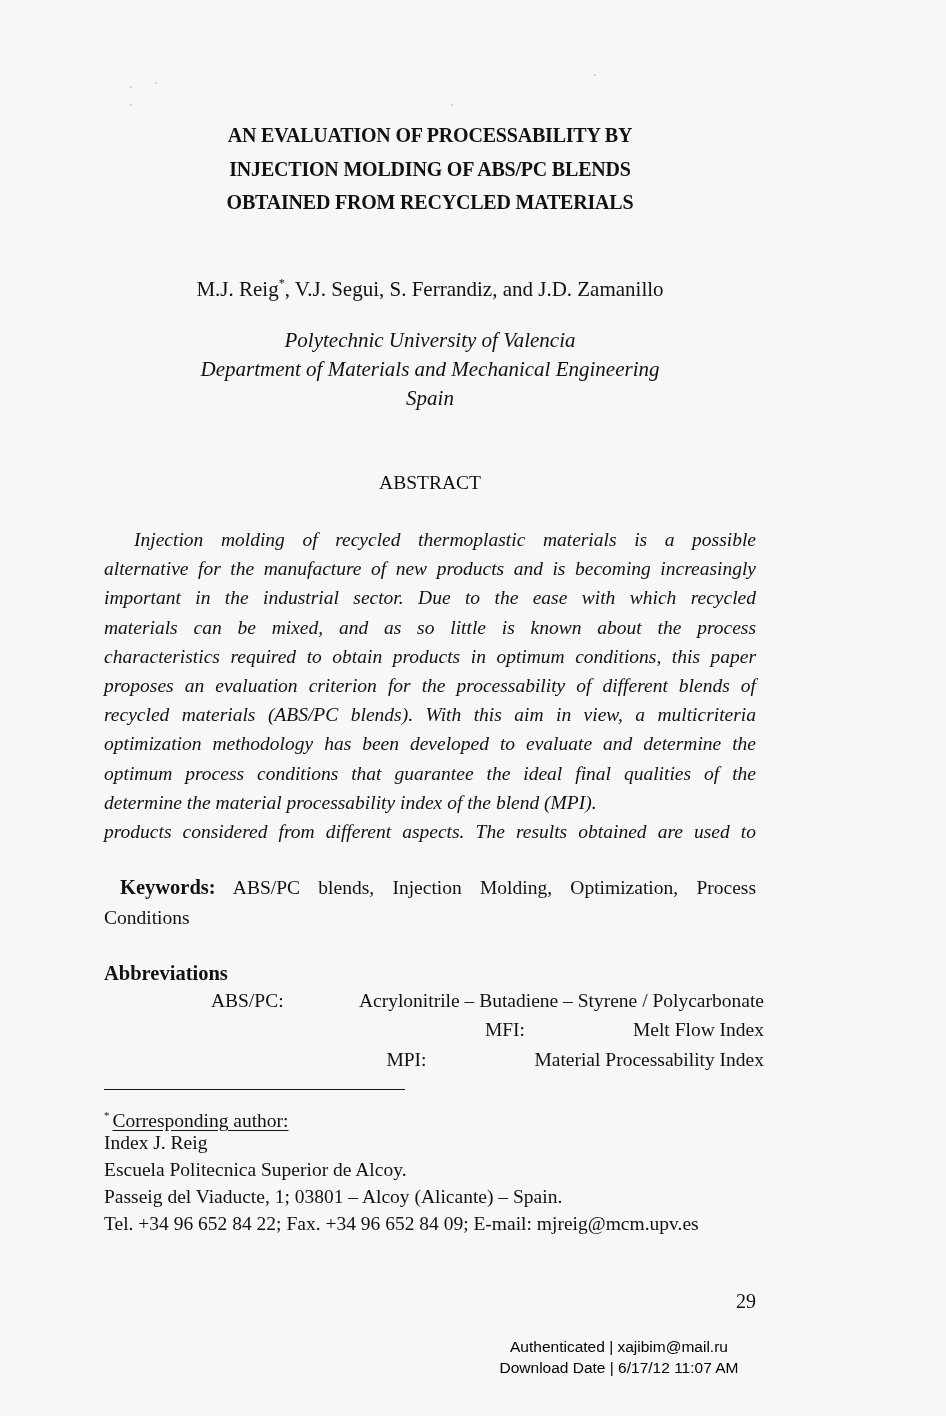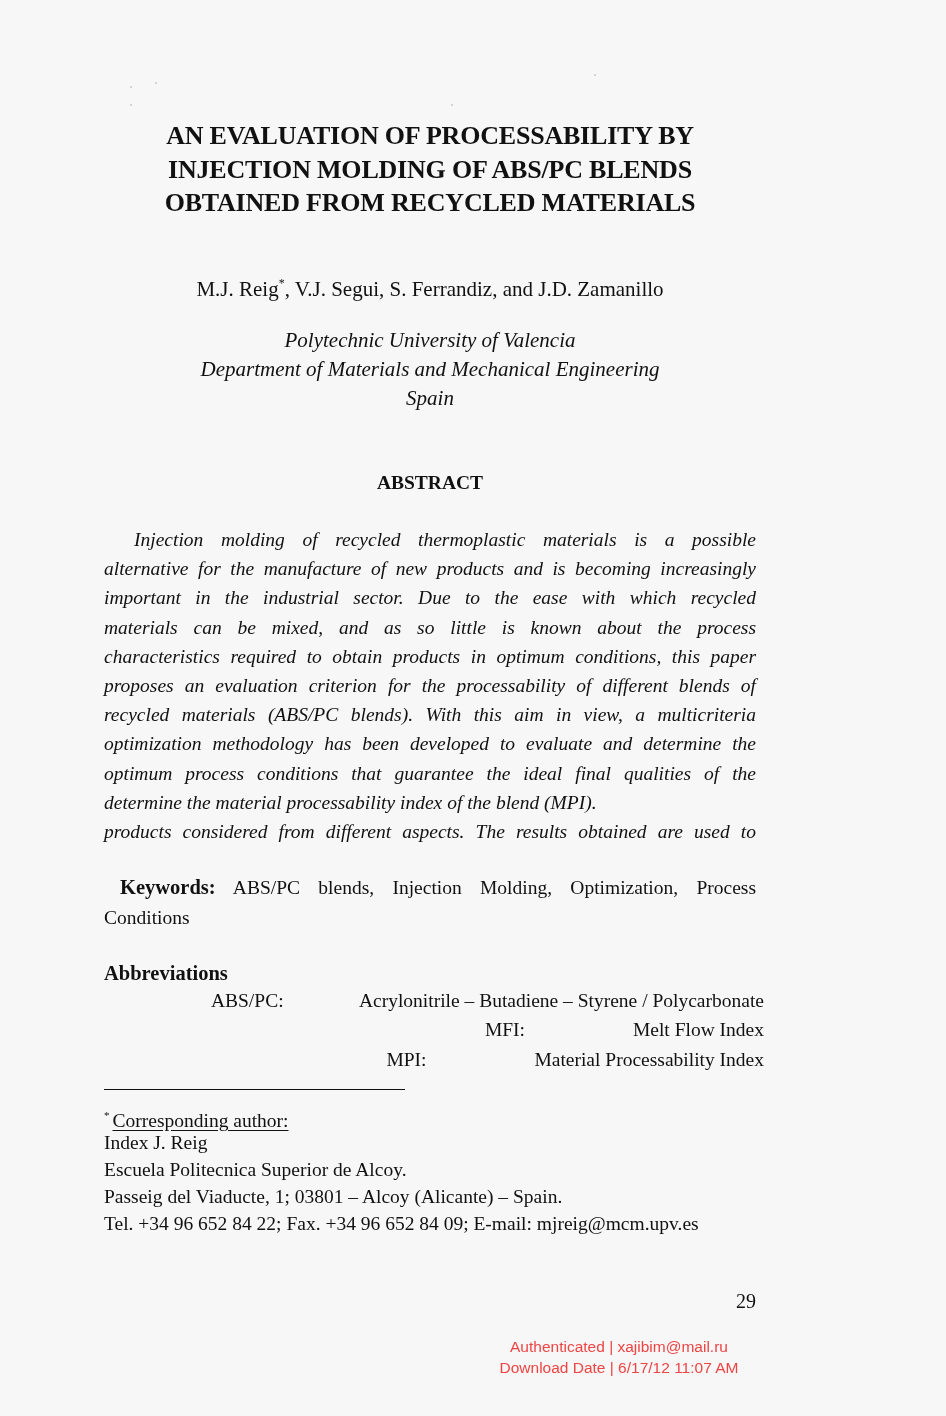--- a/index.html
+++ b/index.html
@@ -7,37 +7,37 @@
       width: 946px; height: 1416px;
       background: #f7f7f7;
       position: relative;
       overflow: hidden;
       font-family: "Liberation Serif", serif;
       color: #111;
     }
     .title {
       position: absolute; left: 150px; top: 119px; width: 560px;
       text-align: center;
-      font-weight: bold; font-size: 26px; line-height: 33.5px;
+      font-weight: bold; font-size: 20px; line-height: 33.5px;
       letter-spacing: -0.2px;
     }
     .title div { white-space: nowrap; }
     .authors {
       position: absolute; left: 160px; top: 268px; width: 540px;
       text-align: center; font-size: 21px; line-height: 30px; white-space: nowrap;
     }
     .authors sup { font-size: 12px; vertical-align: 9px; }
     .affil {
       position: absolute; left: 150px; top: 326px; width: 560px;
       text-align: center; font-style: italic; font-size: 21px; line-height: 29px;
     }
     .affil div { white-space: nowrap; }
     .abstract-heading {
       position: absolute; left: 330px; top: 470px; width: 200px;
-      text-align: center; font-weight: bold; font-size: 19.5px; line-height: 26px;
+      text-align: center; font-weight: normal; font-size: 19.5px; line-height: 26px;
     }
     .abstract-body {
       position: absolute; left: 104px; top: 525px; width: 652px;
       font-size: 19.5px; line-height: 29.2px;
     }
     .abstract-body .line { display: block; text-align: justify; text-align-last: justify; white-space: nowrap; height: 29.2px; font-style: italic; }
     .abstract-body .line.first { padding-left: 30px; }
     .abstract-body .line.last { text-align-last: left; }
     .keywords {
       position: absolute; left: 104px; top: 873px; width: 652px;
@@ -67,21 +67,21 @@
     .footnote .line { display: block; height: 27px; white-space: nowrap; }
     .footnote .star { font-size: 11px; vertical-align: 8px; margin-right: 3px; }
     .footnote .underline { text-decoration: underline; text-underline-offset: 3px; }
     .page-number {
       position: absolute; left: 700px; top: 1288px; width: 56px;
       text-align: right; font-size: 20px; line-height: 26px;
     }
     .watermark {
       position: absolute; left: 470px; top: 1336px; width: 298px;
       text-align: center; font-family: "Liberation Sans", sans-serif;
-      font-size: 15.5px; line-height: 21px; color: #ef4444;
+      font-size: 15.5px; line-height: 21px; color: #000000;
     }
     .watermark div { white-space: nowrap; }
     .speck { position: absolute; width: 2px; height: 2px; background: #c8c8c8; border-radius: 1px; }
   </style>
 </head>
 <body>
 
 <div class="speck" style="left:130px;top:86px"></div>
 <div class="speck" style="left:155px;top:82px"></div>
 <div class="speck" style="left:130px;top:104px"></div>

